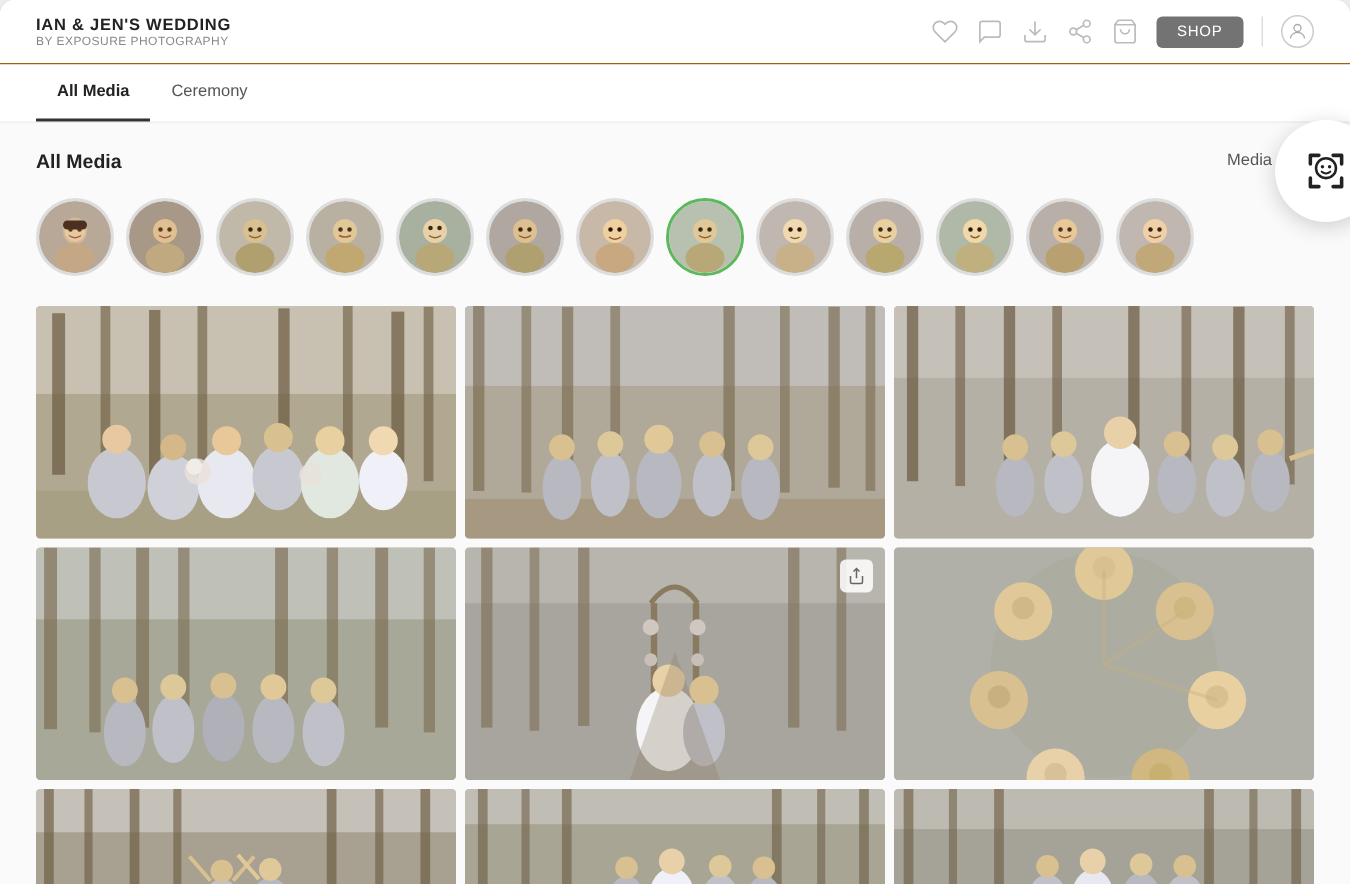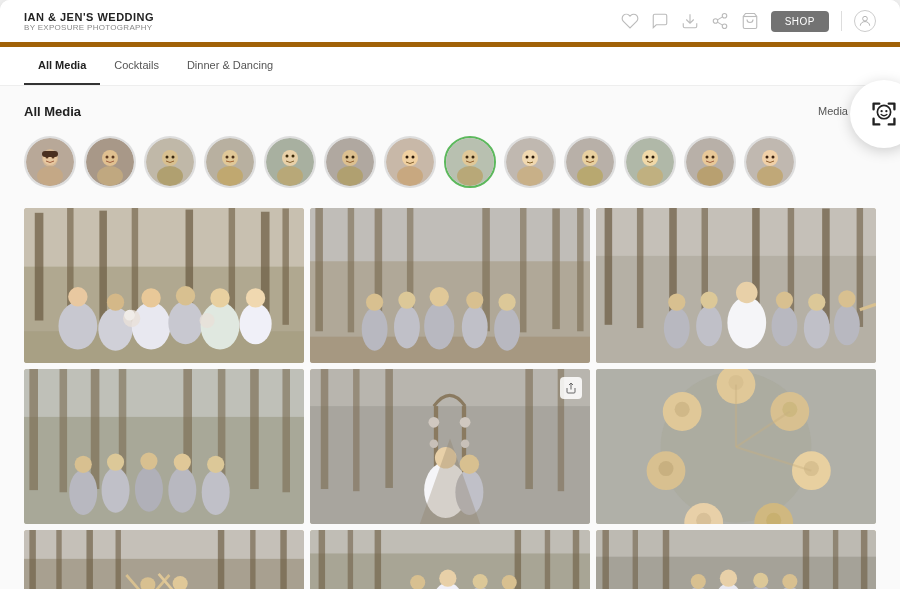--- a/index.html
+++ b/index.html
@@ -19,21 +19,21 @@
       box-shadow: 0 4px 24px rgba(0,0,0,0.18);
       overflow: hidden;
       position: relative;
     }
     
     .header {
       display: flex;
       align-items: center;
       justify-content: space-between;
       padding: 10px 24px;
-      border-bottom: 5px solid #a16207;
+      border-bottom: 1px solid #a16207;
       background: #fff;
     }
     .header-logo {
       display: flex;
       flex-direction: column;
     }
     .header-logo .title {
       font-size: 11px;
       font-weight: 700;
       letter-spacing: 0.5px;
@@ -256,22 +256,21 @@
         <svg width="14" height="14" viewBox="0 0 24 24" fill="none" stroke="#aaa" stroke-width="1.5">
             <circle cx="12" cy="8" r="4"></circle>
             <path d="M4 20c0-4 3.6-7 8-7s8 3 8 7"></path>
           </svg>
       </div>
     </div>
   </div>
 
   <div class="nav">
     <div class="nav-item active">All Media</div>
-    <div class="nav-item">Cocktails</div>
-    <div class="nav-item">Dinner &amp; Dancing</div>
+    <div class="nav-item">Ceremony</div>
   </div>
 
   <div class="content">
     <div class="section-header">
       <span class="section-title">All Media</span>
       <button class="filter-btn">
         <span>Media</span>
         <div class="filter-circle">
           <svg width="12" height="12" viewBox="0 0 24 24" fill="none" stroke="#888" stroke-width="2">
             <circle cx="12" cy="12" r="3"></circle>

